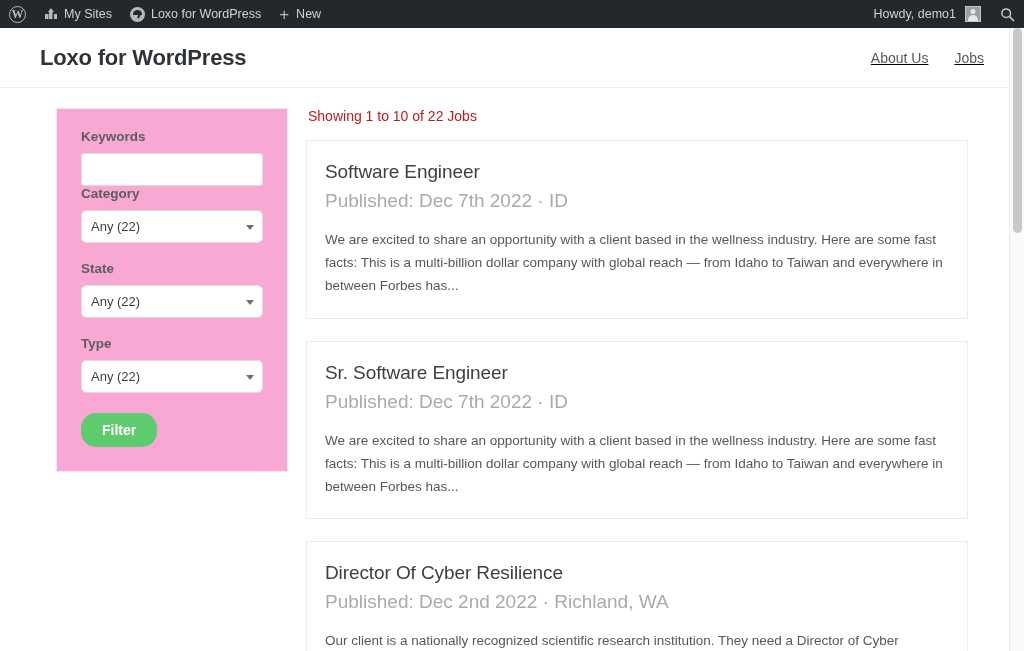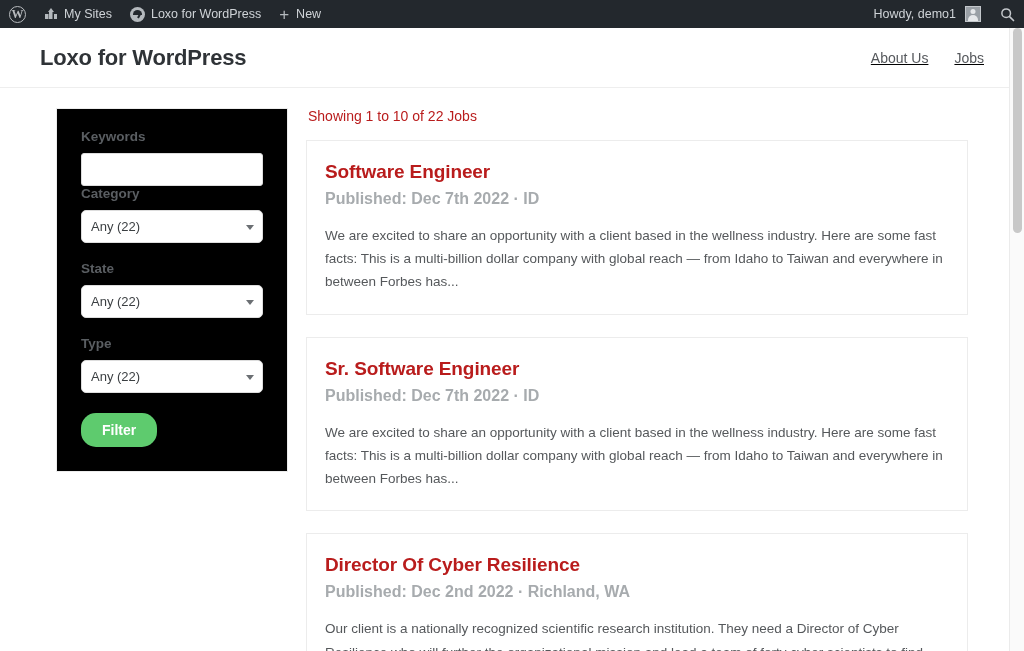--- a/index.html
+++ b/index.html
@@ -147,21 +147,21 @@
     padding: 20px 56px 0 56px;
     gap: 18px;
     background: #ffffff;
     height: 563px;
   }
 
   
   .filter-panel {
     width: 232px;
     flex: 0 0 232px;
-    background: #000000;
+    background: #f9a8d4;
     border: 1px solid #ececec;
     padding: 20px 24px 24px 24px;
     height: 364px;
   }
   .field-label {
     font-size: 13.5px;
     font-weight: bold;
     color: #5a5e62;
     margin: 0 0 9px 0;
   }
@@ -228,32 +228,31 @@
     margin: 0 0 16px 2px;
   }
   .job-card {
     border: 1px solid #ececec;
     background: #ffffff;
     padding: 20px 18px 20px 18px;
     margin-bottom: 22px;
   }
   .job-title {
     font-size: 19px;
-    font-weight: bold;
-    color: #b91c1c;
+    font-weight: normal;
+    color: #404040;
     text-decoration: none;
     display: inline-block;
     margin: 0 0 7px 0;
     letter-spacing: -0.1px;
   }
   .job-meta {
-    font-size: 16px;
+    font-size: 19px;
     color: #a7abae;
     margin: 0 0 16px 0;
-    font-weight: bold;
   }
   .job-excerpt {
     font-size: 13.5px;
     color: #55585b;
     line-height: 1.72;
     margin: 0;
   }
 
   
   .page-scrollbar {

